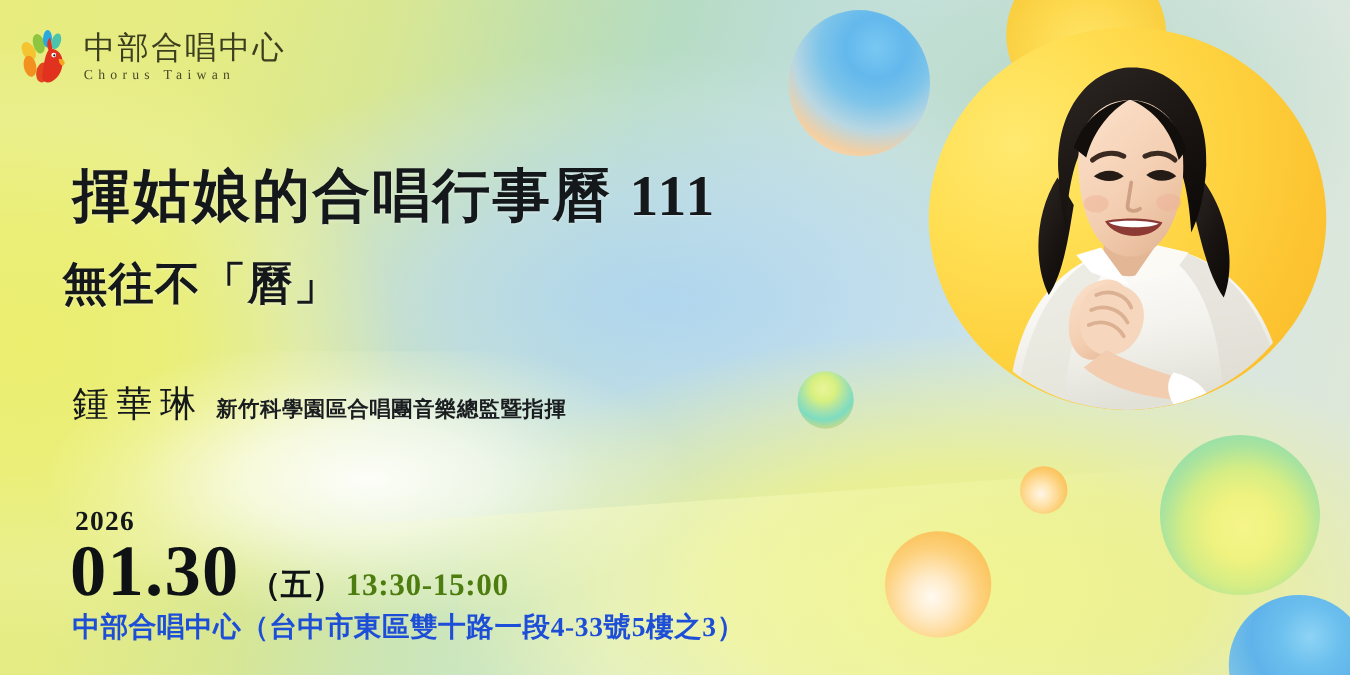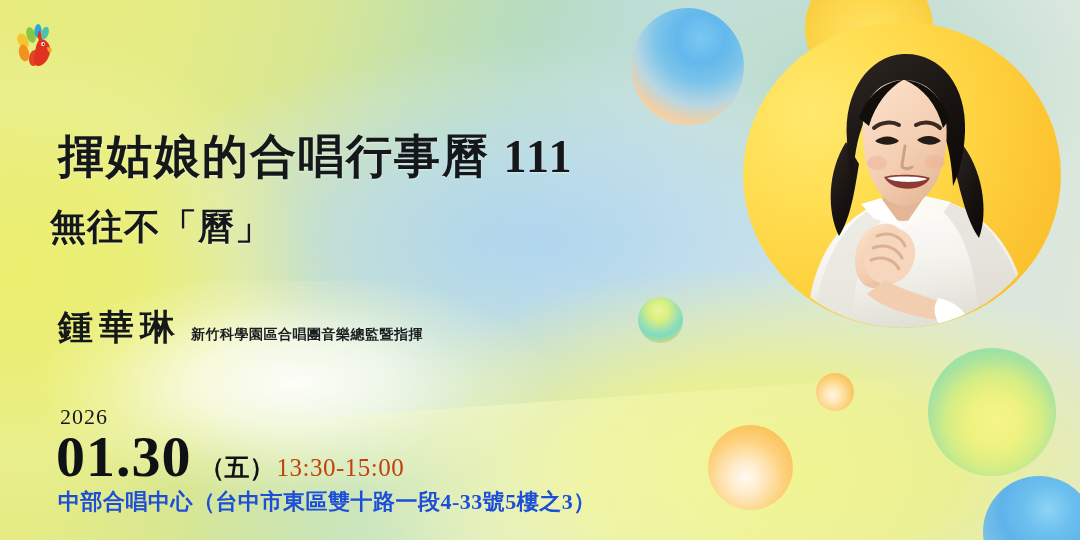--- a/index.html
+++ b/index.html
@@ -219,38 +219,38 @@
   }
 
   .speaker-row {
     position: absolute;
     left: 58px; top: 304px;
     display: flex;
     align-items: baseline;
     white-space: nowrap;
   }
   .speaker-name {
-    font-size: 35px;
-    font-weight: bold;
+    font-size: 29px;
+    font-weight: normal;
     color: #15181a;
     letter-spacing: 6px;
   }
   .speaker-role {
-    font-size: 14px;
+    font-size: 17px;
     font-weight: bold;
     color: #1b1e20;
     letter-spacing: 0.5px;
     margin-left: 10px;
   }
 
   .date-year {
     position: absolute;
     left: 60px; top: 404px;
     font-size: 22px;
-    font-weight: normal;
+    font-weight: bold;
     color: #14171a;
     letter-spacing: 1px;
   }
   .date-row {
     position: absolute;
     left: 56px; top: 428px;
     display: flex;
     align-items: baseline;
     white-space: nowrap;
   }
@@ -263,22 +263,22 @@
     text-align: center;
   }
   .date-weekday {
     font-size: 25px;
     font-weight: bold;
     color: #0f1214;
     margin-left: 8px;
   }
   .date-time {
     font-size: 25px;
-    font-weight: normal;
-    color: #c2410c;
+    font-weight: bold;
+    color: #4d7c0f;
     margin-left: 2px;
     letter-spacing: 0.5px;
   }
   .venue {
     position: absolute;
     left: 58px; top: 487px;
     font-size: 22px;
     font-weight: bold;
     color: #1d4ed8;
     letter-spacing: 0.5px;
@@ -395,20 +395,24 @@
       <ellipse cx="17" cy="13" rx="4.5" ry="8" fill="#8ec63f" transform="rotate(-16 17 13)"></ellipse>
       <ellipse cx="24" cy="9" rx="3.6" ry="7" fill="#2aa9e0" transform="rotate(2 24 9)"></ellipse>
       <ellipse cx="31" cy="11" rx="3.6" ry="6.5" fill="#4cc3ad" transform="rotate(18 31 11)"></ellipse>
       <ellipse cx="20" cy="36" rx="5" ry="8" fill="#e4451f" transform="rotate(10 20 36)"></ellipse>
       <path d="M26 17 C33 17 37 23 36 30 C35 38 29 44 24 44 C21 44 19 41 20 37 C21 30 22 20 26 17 Z" fill="#e0321f"></path>
       <circle cx="29" cy="22" r="1.9" fill="#ffffff"></circle>
       <circle cx="29.4" cy="22.2" r="0.9" fill="#1d1d1b"></circle>
       <path d="M33 25 C37 25 39 28 37 30 C35 31 33 29 33 25 Z" fill="#f7a420"></path>
       <path d="M26 20 C23 16 23 11 26 8 C27 12 28 16 28 19 Z" fill="#e0321f"></path>
     </svg>
+    <div class="logo-text">
+      <div class="logo-cn">中部合唱中心</div>
+      <div class="logo-en">Chorus Taiwan</div>
+    </div>
   </div>
 
   <div class="content">
 
     <div class="title-main">揮姑娘的合唱行事曆 111</div>
     <div class="title-sub">無往不「曆」</div>
 
     <div class="speaker-row">
       <span class="speaker-name">鍾華琳</span>
       <span class="speaker-role">新竹科學園區合唱團音樂總監暨指揮</span>

